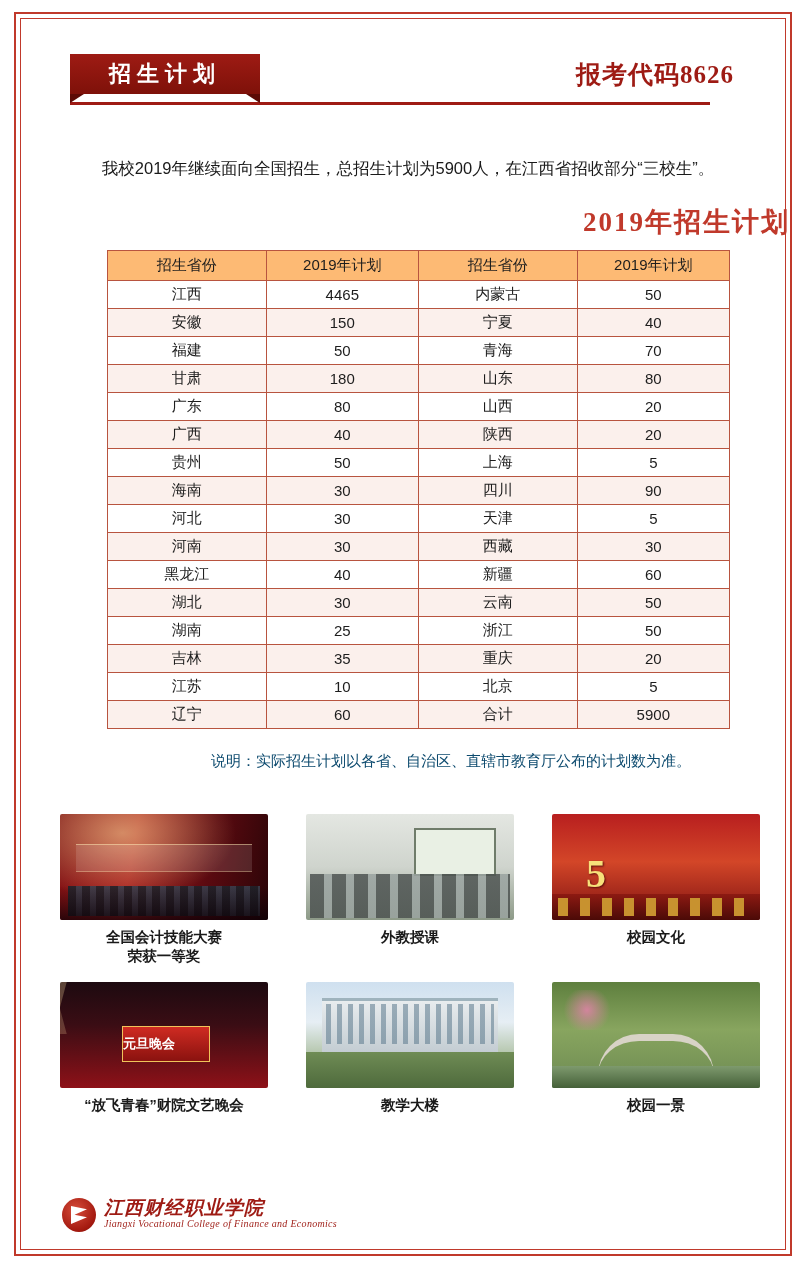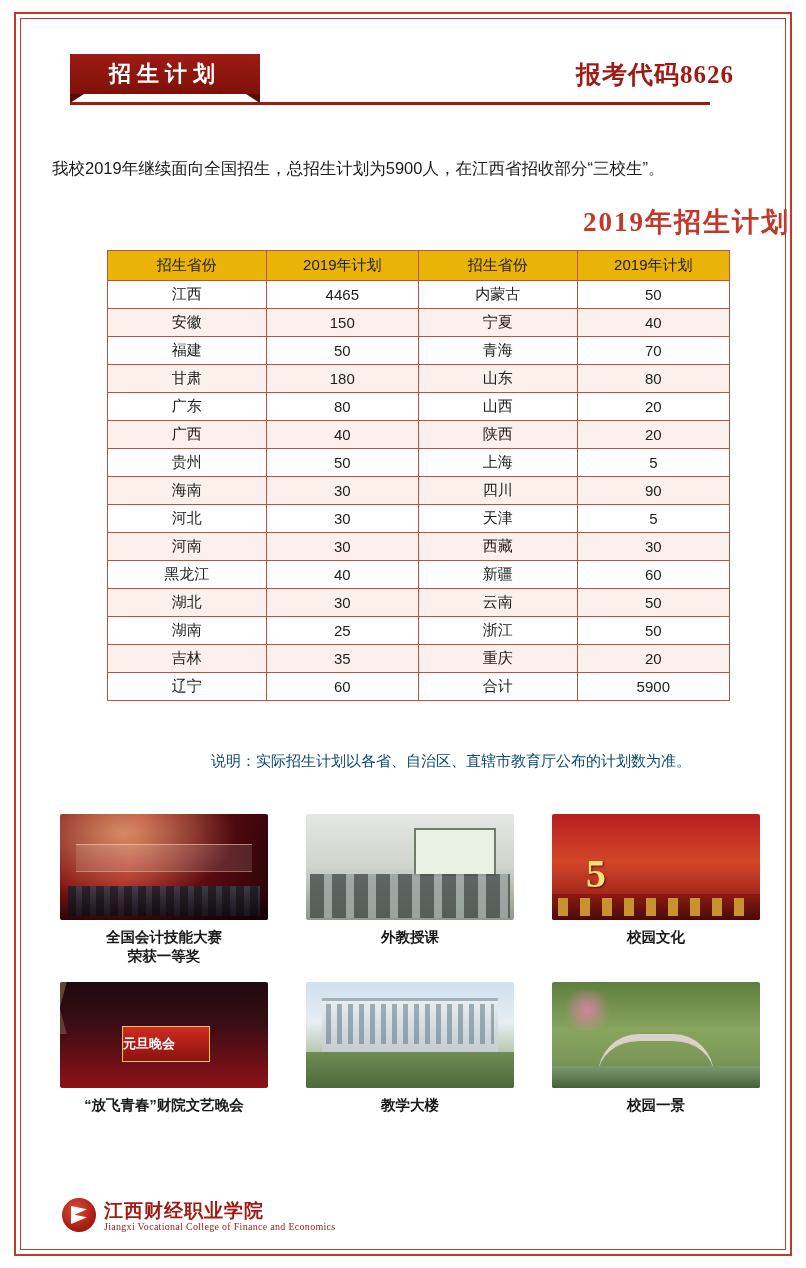--- a/index.html
+++ b/index.html
@@ -98,20 +98,21 @@
 
   
   .intro {
     position: absolute;
     left: 36px;
     top: 142px;
     width: 712px;
     font-size: 16.5px;
     line-height: 24px;
     color: #1a1a1a;
+    text-align: center;
     white-space: nowrap;
   }
 
   
   .plan-title {
     position: absolute;
     left: 0;
     top: 190px;
     width: 100%;
     text-align: right;
@@ -136,21 +137,21 @@
   }
   table.plan th, table.plan td {
     border: 1px solid #b8543f;
     text-align: center;
     height: 27px;
     padding: 0;
     color: #1d1d1d;
     font-weight: normal;
   }
   table.plan thead th {
-    background: #eab308;
+    background: #fdba74;
     font-size: 15px;
     color: #1d1d1d;
     height: 29px;
   }
   table.plan tbody tr:nth-child(odd) td {
     background: #ffffff;
   }
   table.plan tbody tr:nth-child(even) td {
     background: #fbf0ec;
   }
@@ -307,21 +308,22 @@
     position: absolute; left: 8px; top: 8px; width: 54px; height: 40px;
     background: radial-gradient(circle at 50% 50%, rgba(226,130,170,.85) 0%, rgba(226,130,170,0) 70%);
   }
 
   
   .footer {
     position: absolute;
     left: 46px;
     bottom: 22px;
     display: flex;
-    align-items: flex-end;
+    align-items: flex-start;
+    font-style: italic;
   }
   .logo-mark {
     width: 34px;
     height: 34px;
     border-radius: 50%;
     background: radial-gradient(circle at 40% 35%, #d64c3a 0%, #a3190f 70%, #7a0d06 100%);
     position: relative;
     margin-right: 8px;
   }
   .logo-mark:after {
@@ -459,20 +461,26 @@
             <td>浙江</td>
             <td>50</td>
           </tr>
           <tr>
             <td>吉林</td>
             <td>35</td>
             <td>重庆</td>
             <td>20</td>
           </tr>
           <tr>
+            <td>江苏</td>
+            <td>10</td>
+            <td>北京</td>
+            <td>5</td>
+          </tr>
+          <tr>
             <td>辽宁</td>
             <td>60</td>
             <td>合计</td>
             <td>5900</td>
           </tr>
         </tbody>
     </table>
   </div>
 
   <div class="note">说明：实际招生计划以各省、自治区、直辖市教育厅公布的计划数为准。</div>

